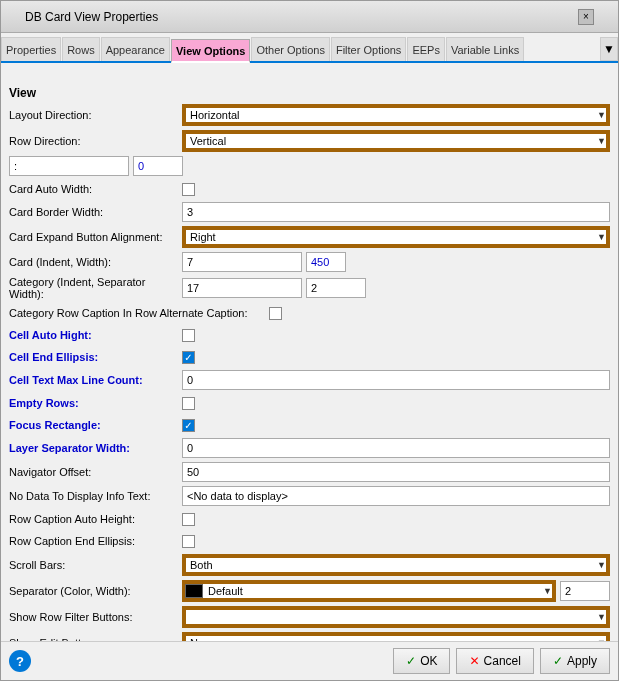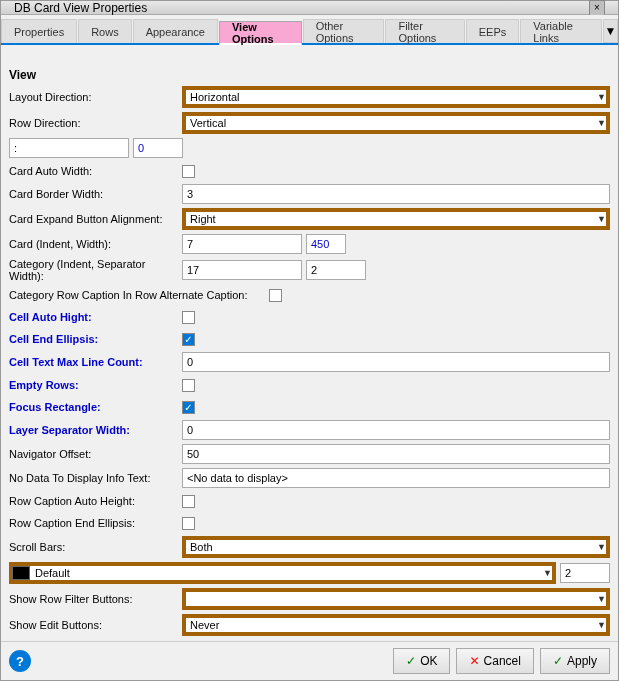--- a/index.html
+++ b/index.html
@@ -1,22 +1,22 @@
 <!DOCTYPE html>
 <html><head>
   <meta charset="utf-8">
   <style>
     * { box-sizing: border-box; margin: 0; padding: 0; font-family: 'Segoe UI', Tahoma, sans-serif; font-size: 12px; }
     body { background: #f0f0f0; }
     .window { width: 619px; height: 681px; background: #f0f0f0; border: 1px solid #999; display: flex; flex-direction: column; }
-    .title-bar { background: linear-gradient(to bottom, #e8e8e8, #d0d0d0); padding: 4px 13px; display: flex; align-items: center; justify-content: space-between; border-bottom: 1px solid #aaa; height: 14px; }
+    .title-bar { background: linear-gradient(to bottom, #e8e8e8, #d0d0d0); padding: 4px 24px; display: flex; align-items: center; justify-content: space-between; border-bottom: 1px solid #aaa; height: 32px; }
     .title-bar-text { font-size: 12px; color: #000; }
     .title-bar-close { width: 16px; height: 16px; background: #c0c0c0; border: 1px solid #888; cursor: pointer; display: flex; align-items: center; justify-content: center; font-size: 10px; }
     .tabs { display: flex; background: #f0f0f0; border-bottom: 2px solid #0078d7; padding-top: 4px; align-items: flex-end; position: relative; }
-    .tab { padding: 4px 12px; cursor: pointer; border: 1px solid #ccc; background: #e0e0e0; margin-right: 1px; border-bottom: none; font-size: 11px; color: #333; height: 24px; display: flex; align-items: center; }
+    .tab { padding: 4px 4px; cursor: pointer; border: 1px solid #ccc; background: #e0e0e0; margin-right: 1px; border-bottom: none; font-size: 11px; color: #333; height: 24px; display: flex; align-items: center; }
     .tab.active { background: #f9a8d4; border-color: #aaa; border-bottom: 2px solid #fff; color: #000; font-weight: bold; z-index: 1; margin-bottom: -2px; }
     .tab-overflow { margin-left: auto; width: 18px; height: 24px; background: #e0e0e0; border: 1px solid #ccc; display: flex; align-items: center; justify-content: center; cursor: pointer; }
     .content { flex: 1; padding: 4px 8px; overflow-y: auto; background: #f0f0f0; margin-top: 15px; }
     .section-title { font-weight: bold; margin: 4px 0 2px 0; font-size: 12px; }
     .row { display: flex; align-items: center; padding: 2px 0; min-height: 22px; }
     .row-label { width: 173px; flex-shrink: 0; color: #000; font-size: 11px; }
     .row-label.blue { color: #0000cc; font-weight: bold; }
     .row-control { flex: 1; display: flex; align-items: center; gap: 4px; }
     .text-input { height: 20px; border: 1px solid #aaa; background: #fff; padding: 0 4px; font-size: 11px; }
     .text-input-md { width: 120px; }
@@ -215,20 +215,21 @@
       <div class="row-control">
         <div class="select-wrapper">
           <select>
             <option>Both</option>
           </select>
         </div>
       </div>
     </div>
 
     <div class="row">
+      <div class="row-label">Separator (Color, Width):</div>
       <div class="row-control">
         <div class="select-wrapper" style="flex:1;">
           <select style="padding-left: 22px;">
             <option>Default</option>
           </select>
           <div class="separator-color" style="position:absolute;left:3px;top:50%;transform:translateY(-50%);pointer-events:none;"></div>
         </div>
         <input class="text-input" type="text" value="2" style="width: 50px;">
       </div>
     </div>

